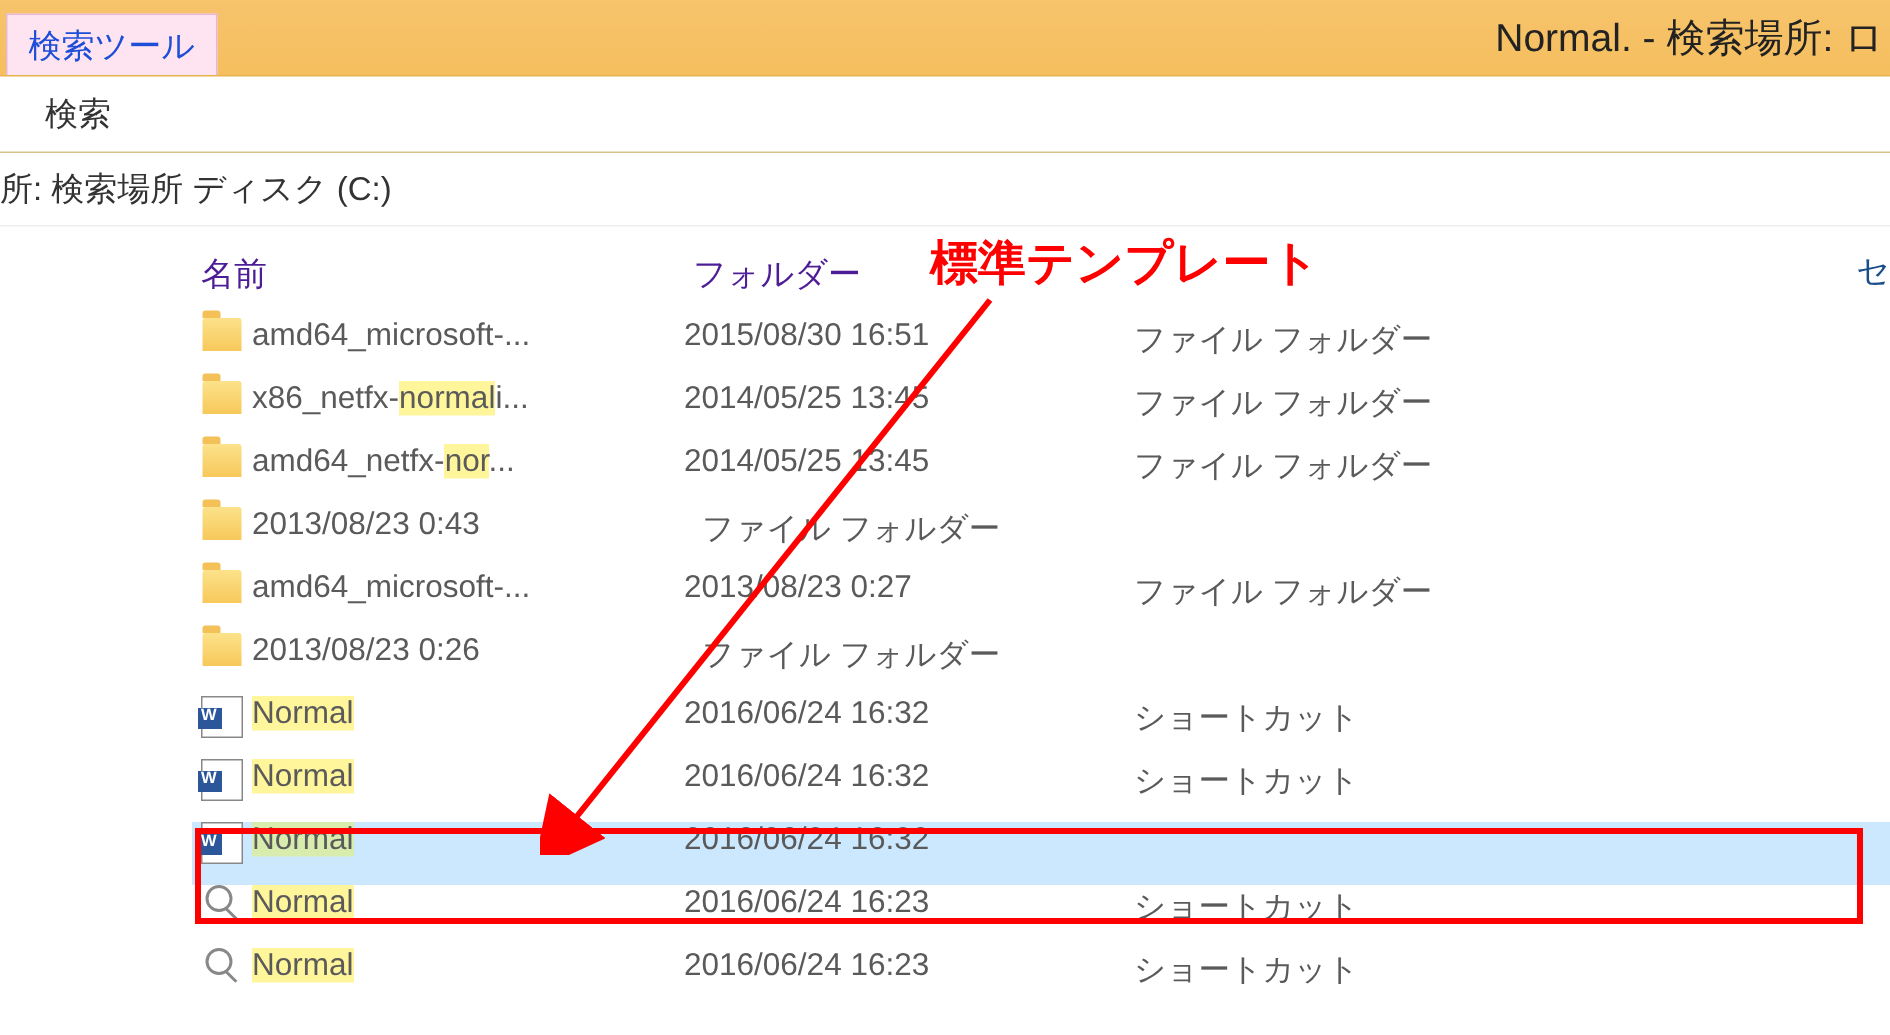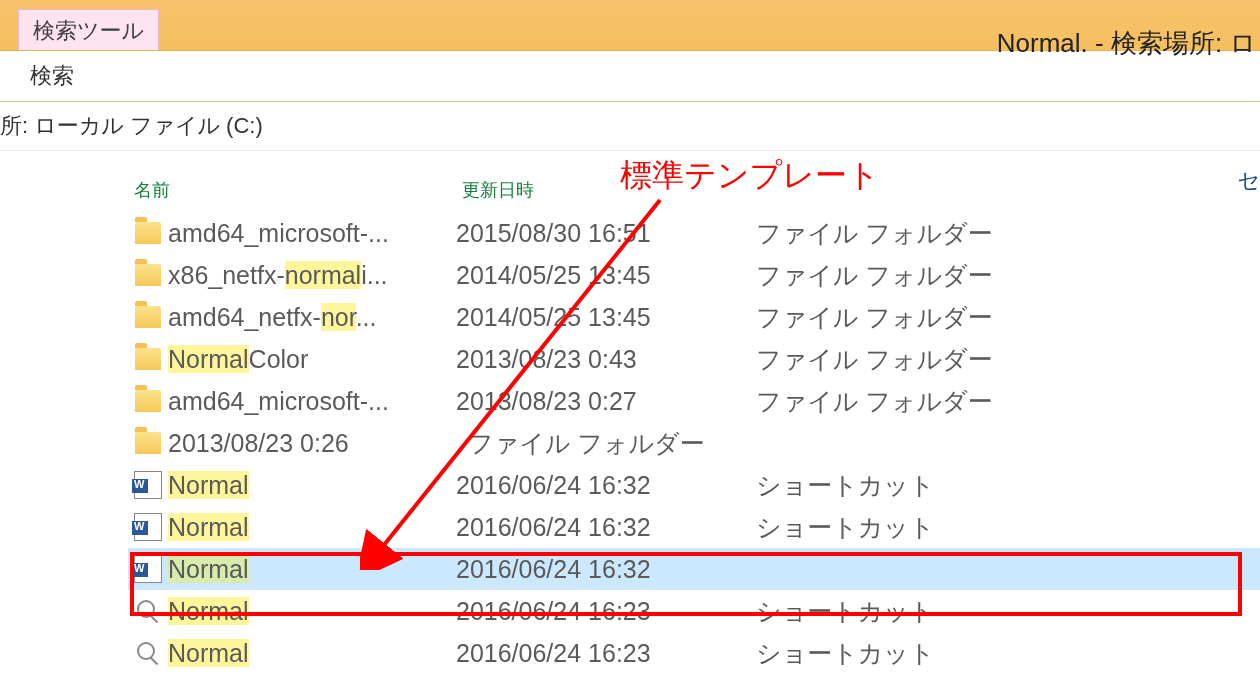--- a/index.html
+++ b/index.html
@@ -1,84 +1,84 @@
 <!DOCTYPE html>
 <html><head>
 <meta charset="utf-8">
 <style>
 html,body{margin:0;padding:0;font-family:"Meiryo","Yu Gothic UI",sans-serif;background:#fff;color:#333;font-size:20px;overflow:hidden}
 .window{width:1260px;height:690px;position:relative}
 .ribbon-top{height:50px;background:linear-gradient(#F7C36B,#F5BF5F);display:flex;align-items:flex-end;border-bottom:1px solid #E6B34E;position:relative}
-.tab-context{background:#FEE3F0;border:1px solid #E9B8CE;border-bottom:none;padding:6px 14px 4px;color:#404040;font-size:22px;margin-left:18px}
-.title-bar{position:absolute;right:0;top:18px;height:50px;line-height:50px;font-size:26px;color:#222;padding-right:4px;white-space:nowrap}
+.tab-context{background:#FEE3F0;border:1px solid #E9B8CE;border-bottom:none;padding:6px 14px 4px;color:#1d4ed8;font-size:22px;margin-left:4px}
+.title-bar{position:absolute;right:0;top:0;height:50px;line-height:50px;font-size:26px;color:#222;padding-right:4px;white-space:nowrap}
 .ribbon-tabs{height:50px;border-bottom:1px solid #D9C38B;display:flex;}
 .ribbon-tab{padding:10px 30px;font-size:22px;color:#333}
 .breadcrumb{height:48px;display:flex;align-items:center;padding-left:0;font-size:22px;color:#333;border-bottom:1px solid #eee}
 .content{position:absolute;left:128px;top:168px;right:0}
-.columns{display:flex;font-size:18px;color:#15803d;height:44px;align-items:center}
+.columns{display:flex;font-size:22px;color:#4c1d95;height:44px;}
 .col-name{width:328px;padding-left:6px}
 .col-date{width:270px;padding-left:0}
 .col-type{flex:1;padding-left:30px}
 .rows{}
-.row{display:flex;align-items:center;height:42px;font-size:25px;color:#5a5a5a}
+.row{display:flex;align-items:flex-start;height:42px;font-size:21px;color:#5a5a5a}
 .row .icon-cell{width:40px;display:flex;justify-content:center}
 .row .name-cell{width:288px;white-space:nowrap;overflow:hidden;text-overflow:ellipsis}
 .row .date-cell{width:270px}
 .row .type-cell{flex:1;padding-left:30px;white-space:nowrap}
 .row.selected{background:#CCE8FF}
 .folder-icon{width:26px;height:22px;background:linear-gradient(#FCE28A,#F7C85A);border-radius:2px 2px 0 0;position:relative}
 .folder-icon:before{content:"";position:absolute;top:-5px;left:0;width:12px;height:5px;background:#F3C157;border-radius:2px 2px 0 0}
 .word-icon{width:26px;height:26px;background:#fff;border:1px solid #888;position:relative}
 .word-icon:before{content:"";position:absolute;left:-3px;top:7px;width:16px;height:14px;background:#2B579A}
 .word-icon:after{content:"W";position:absolute;left:-1px;top:6px;font-size:11px;color:#fff;font-weight:bold;font-family:Arial}
 .mag-icon{width:22px;height:22px;position:relative}
 .mag-icon:before{content:"";position:absolute;width:14px;height:14px;border:2px solid #888;border-radius:50%;left:0;top:0}
 .mag-icon:after{content:"";position:absolute;width:2px;height:10px;background:#888;transform:rotate(-45deg);left:16px;top:14px}
 .hl{background:#FFF59B}
 .hl.sel{background:#D7ECAD}
-.callout-label{position:absolute;color:#FF0000;font-size:32px;font-weight:400;left:620px;top:154px;z-index:5}
+.callout-label{position:absolute;color:#FF0000;font-size:32px;font-weight:700;left:620px;top:154px;z-index:5}
 .red-box{position:absolute;border:4px solid #FF0000;z-index:4;pointer-events:none}
 svg.arrow{position:absolute;z-index:6;pointer-events:none}
 .cut-edge{position:absolute;right:0;top:166px;font-size:22px;color:#1A4E8A}
 </style>
 </head>
 <body>
 
 <div class="window">
 
   <div class="ribbon-top">
     <div class="tab-context">検索ツール</div>
     <div class="title-bar">Normal. - 検索場所: ロ</div>
   </div>
 
   <div class="ribbon-tabs">
     <div class="ribbon-tab">検索</div>
   </div>
 
-  <div class="breadcrumb">所: ローカル ファイル (C:)</div>
+  <div class="breadcrumb">所: 検索場所 ディスク (C:)</div>
 
   <div class="callout-label">標準テンプレート</div>
 
   <svg class="arrow" style="left:360px;top:190px" width="340" height="380">
     <defs>
         <marker id="ah" markerWidth="12" markerHeight="12" refX="2" refY="6" orient="auto">
           <path d="M0,0 L12,6 L0,12 Z" fill="#FF0000"></path>
         </marker>
       </defs>
     <line x1="300" y1="10" x2="20" y2="360" stroke="#FF0000" stroke-width="4" marker-end="url(#ah)"></line>
   </svg>
 
   <div class="red-box" style="left:130px;top:552px;width:1104px;height:56px"></div>
 
   <div class="cut-edge">セ</div>
 
   <div class="content">
     <div class="columns">
       <div class="col-name">名前</div>
-      <div class="col-date">更新日時</div>
+      <div class="col-date">フォルダー</div>
       <div class="col-type"></div>
     </div>
     <div class="rows" id="rows">
         <div class="row">
           <div class="icon-cell">
             <div class="folder-icon"></div>
           </div>
           <div class="name-cell">amd64_microsoft-...</div>
           <div class="date-cell">2015/08/30 16:51</div>
           <div class="type-cell">ファイル フォルダー</div>
@@ -96,21 +96,20 @@
             <div class="folder-icon"></div>
           </div>
           <div class="name-cell">amd64_netfx-<span class="hl">nor</span>...</div>
           <div class="date-cell">2014/05/25 13:45</div>
           <div class="type-cell">ファイル フォルダー</div>
         </div>
         <div class="row">
           <div class="icon-cell">
             <div class="folder-icon"></div>
           </div>
-          <div class="name-cell"><span class="hl">Normal</span>Color</div>
           <div class="date-cell">2013/08/23 0:43</div>
           <div class="type-cell">ファイル フォルダー</div>
         </div>
         <div class="row">
           <div class="icon-cell">
             <div class="folder-icon"></div>
           </div>
           <div class="name-cell">amd64_microsoft-...</div>
           <div class="date-cell">2013/08/23 0:27</div>
           <div class="type-cell">ファイル フォルダー</div>

